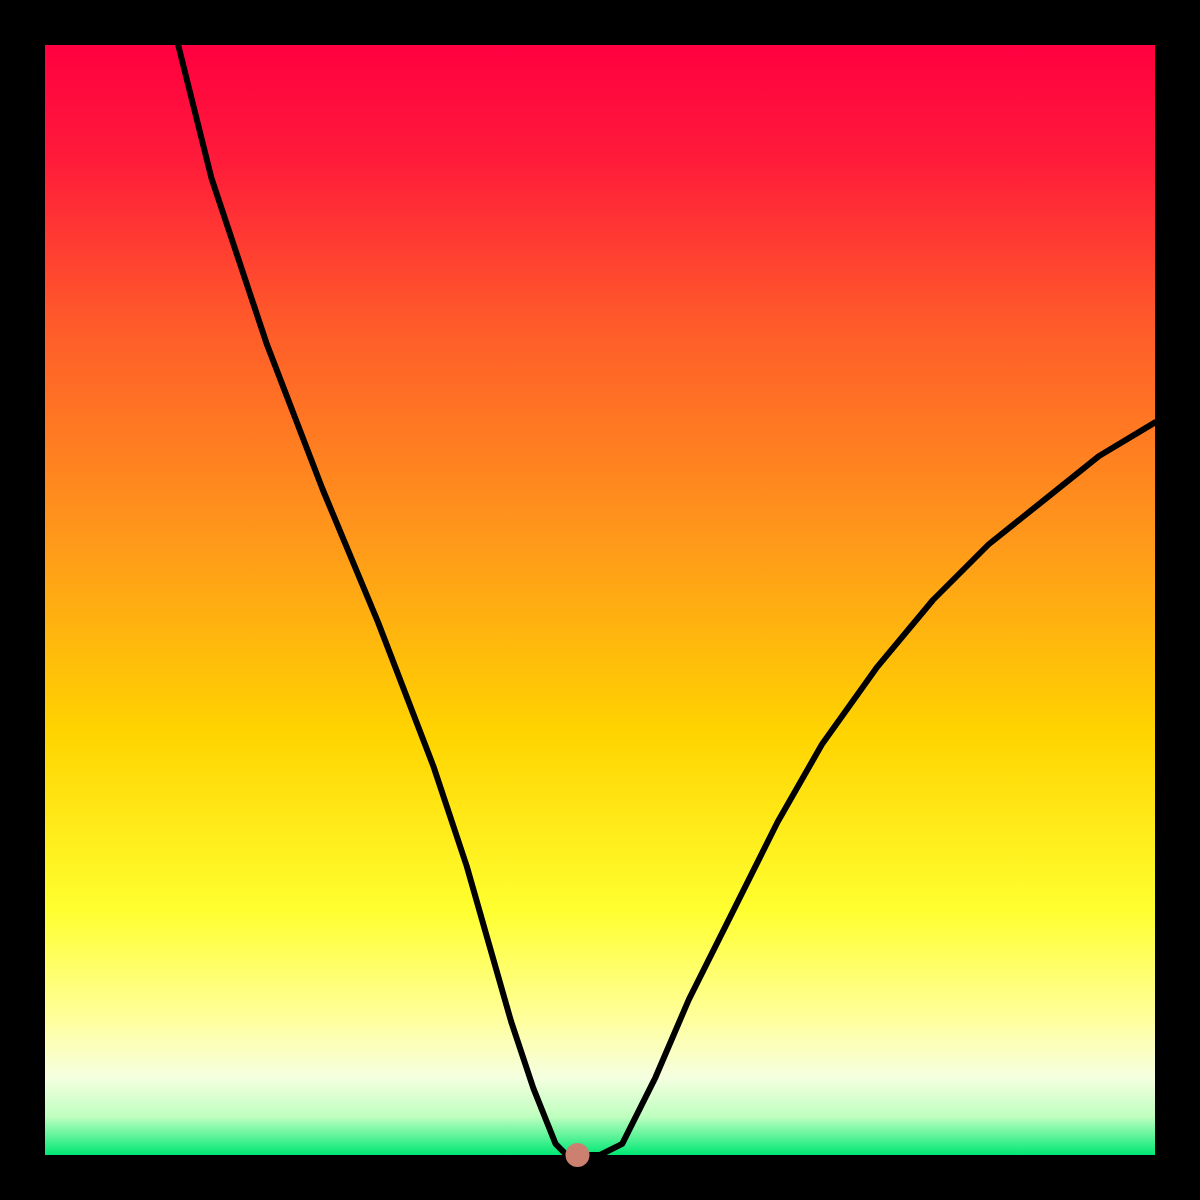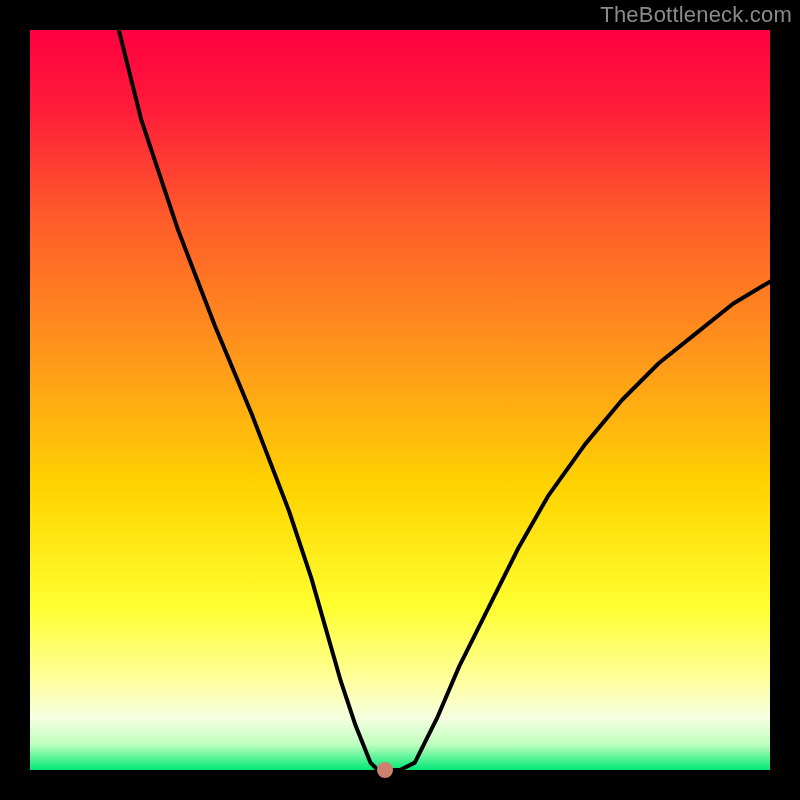--- a/index.html
+++ b/index.html
@@ -48,21 +48,20 @@
     margin-top: -8px;
     border-radius: 50%;
     background: #cc8070;
     z-index: 5;
   }
 </style>
 </head>
 <body>
 
 <div class="frame">
-  <div class="watermark">TheBottleneck.com</div>
 
   <div class="plot">
     <svg id="plot-svg" viewBox="0 0 740 740" preserveAspectRatio="none">
       <defs>
         <linearGradient id="bg-grad" x1="0" y1="0" x2="0" y2="1">
             <stop offset="0%" stop-color="#ff0040"></stop>
             <stop offset="10%" stop-color="#ff1a3a"></stop>
             <stop offset="25%" stop-color="#ff5a2a"></stop>
             <stop offset="45%" stop-color="#ff9a1a"></stop>
             <stop offset="62%" stop-color="#ffd400"></stop>

